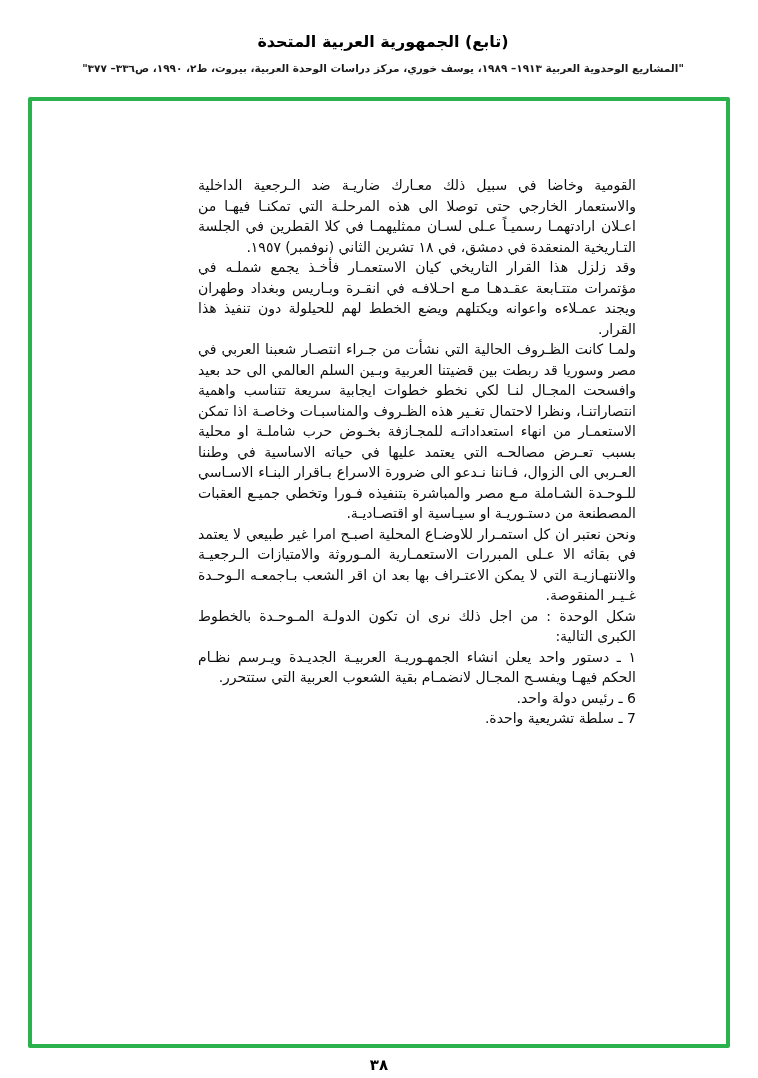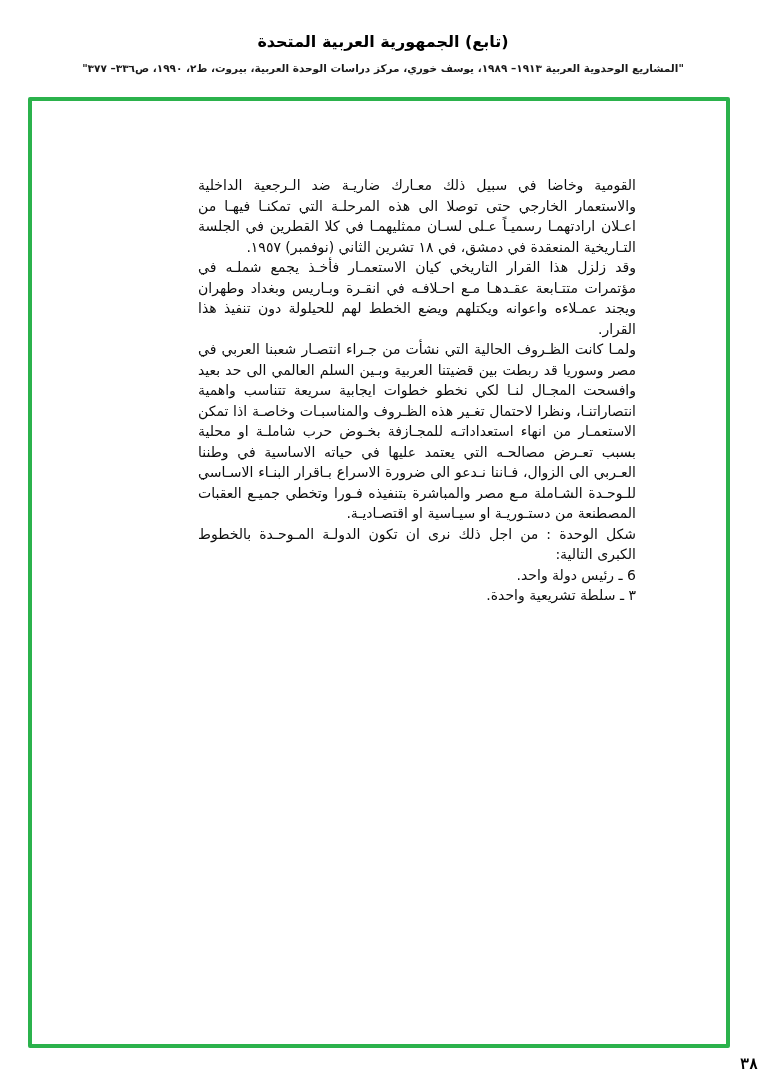--- a/index.html
+++ b/index.html
@@ -64,47 +64,48 @@
     padding: 0;
   }
   .bold {
     font-weight: normal;
   }
   .footer {
     position: absolute;
     bottom: 4px;
     left: 0;
     right: 0;
-    text-align: right;
+    text-align: center;
     font-size: 15px;
     font-weight: bold;
     direction: rtl;
     color: #000000;
-    font-family: Liberation Mono, monospace;
   }
 </style>
 </head>
 <body>
 
 <div class="page">
 
   <div class="header">
     <div class="header-title">(تابع) الجمهورية العربية المتحدة</div>
     <div class="header-source">"المشاريع الوحدوية العربية ١٩١٣– ١٩٨٩، يوسف خوري، مركز دراسات الوحدة العربية، بيروت، ط٢، ١٩٩٠، ص٣٣٦– ٣٧٧"</div>
   </div>
 
   <div class="frame">
     <div class="textblock">
       <p>القومية وخاضا في سبيل ذلك معـارك ضاريـة ضد الـرجعية الداخلية والاستعمار الخارجي حتى توصلا الى هذه المرحلـة التي تمكنـا فيهـا من اعـلان ارادتهمـا رسميـاً عـلى لسـان ممثليهمـا في كلا القطرين في الجلسة التـاريخية المنعقدة في دمشق، في ١٨ تشرين الثاني (نوفمبر) ١٩٥٧.</p>
       <p>وقد زلزل هذا القرار التاريخي كيان الاستعمـار فأخـذ يجمع شملـه في مؤتمرات متتـابعة عقـدهـا مـع احـلافـه في انقـرة وبـاريس وبغداد وطهران ويجند عمـلاءه واعوانه ويكتلهم ويضع الخطط لهم للحيلولة دون تنفيذ هذا القرار.</p>
       <p>ولمـا كانت الظـروف الحالية التي نشأت من جـراء انتصـار شعبنا العربي في مصر وسوريا قد ربطت بين قضيتنا العربية وبـين السلم العالمي الى حد بعيد وافسحت المجـال لنـا لكي نخطو خطوات ايجابية سريعة تتناسب واهمية انتصاراتنـا، ونظرا لاحتمال تغـير هذه الظـروف والمناسبـات وخاصـة اذا تمكن الاستعمـار من انهاء استعداداتـه للمجـازفة بخـوض حرب شاملـة او محلية بسبب تعـرض مصالحـه التي يعتمد عليها في حياته الاساسية في وطننا العـربي الى الزوال، فـاننا نـدعو الى ضرورة الاسراع بـاقرار البنـاء الاسـاسي للـوحـدة الشـاملة مـع مصر والمباشرة بتنفيذه فـورا وتخطي جميـع العقبات المصطنعة من دستـوريـة او سيـاسية او اقتصـاديـة.</p>
+      <p>ونحن نعتبر ان كل استمـرار للاوضـاع المحلية اصبـح امرا غير طبيعي لا يعتمد في بقائه الا عـلى المبررات الاستعمـارية المـوروثة والامتيازات الـرجعيـة والانتهـازيـة التي لا يمكن الاعتـراف بها بعد ان اقر الشعب بـاجمعـه الـوحـدة غـيـر المنقوصة.</p>
       <p>
         <span class="bold">شكل الوحدة :</span>
         <span>من اجل ذلك نرى ان تكون الدولـة المـوحـدة بالخطوط الكبرى التالية:</span>
       </p>
+      <p>١ ـ دستور واحد يعلن انشاء الجمهـوريـة العربيـة الجديـدة ويـرسم نظـام الحكم فيهـا ويفسـح المجـال لانضمـام بقية الشعوب العربية التي ستتحرر.</p>
       <p>6 ـ رئيس دولة واحد.</p>
-      <p>٣ ـ سلطة تشريعية واحدة.</p>
+      <p>7 ـ سلطة تشريعية واحدة.</p>
     </div>
   </div>
 
   <div class="footer">٣٨</div>
 
 </div>
 
 </body></html>

